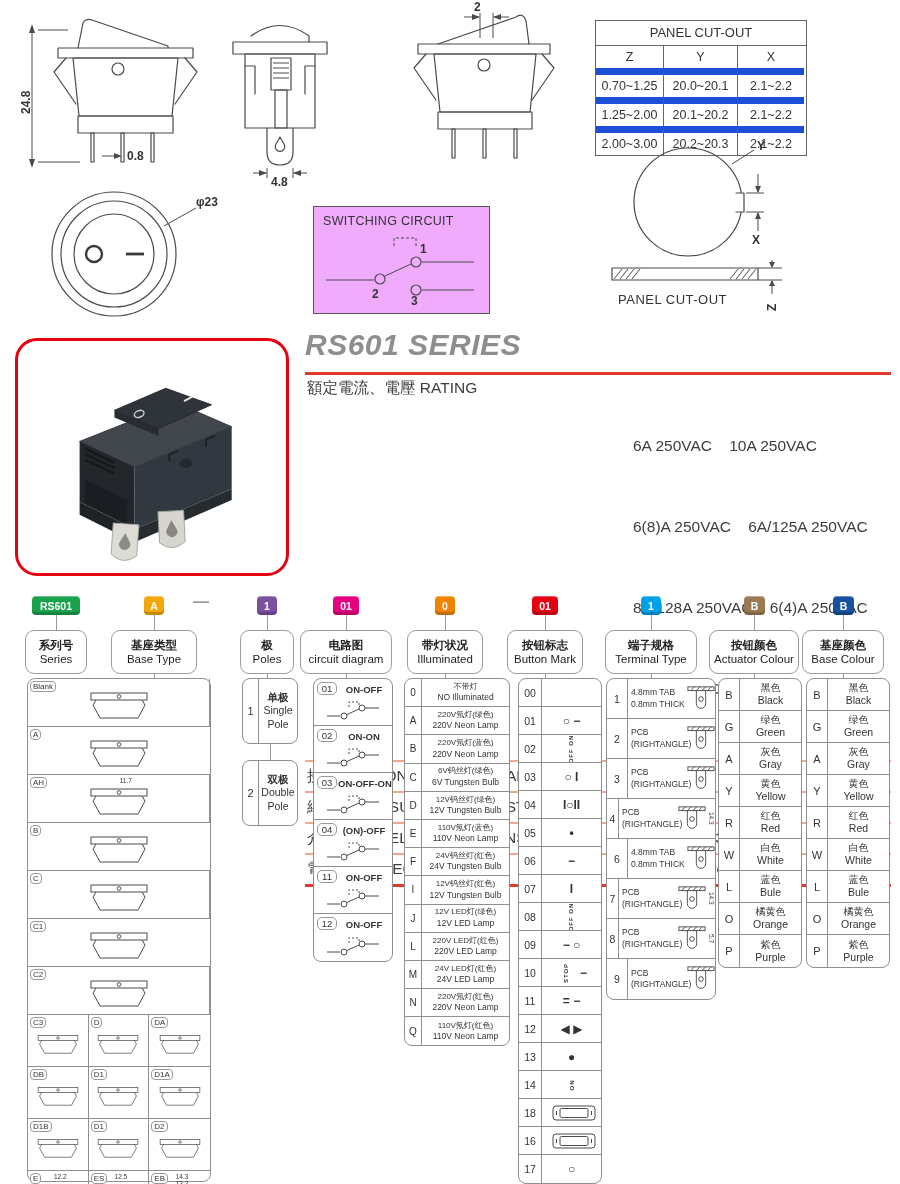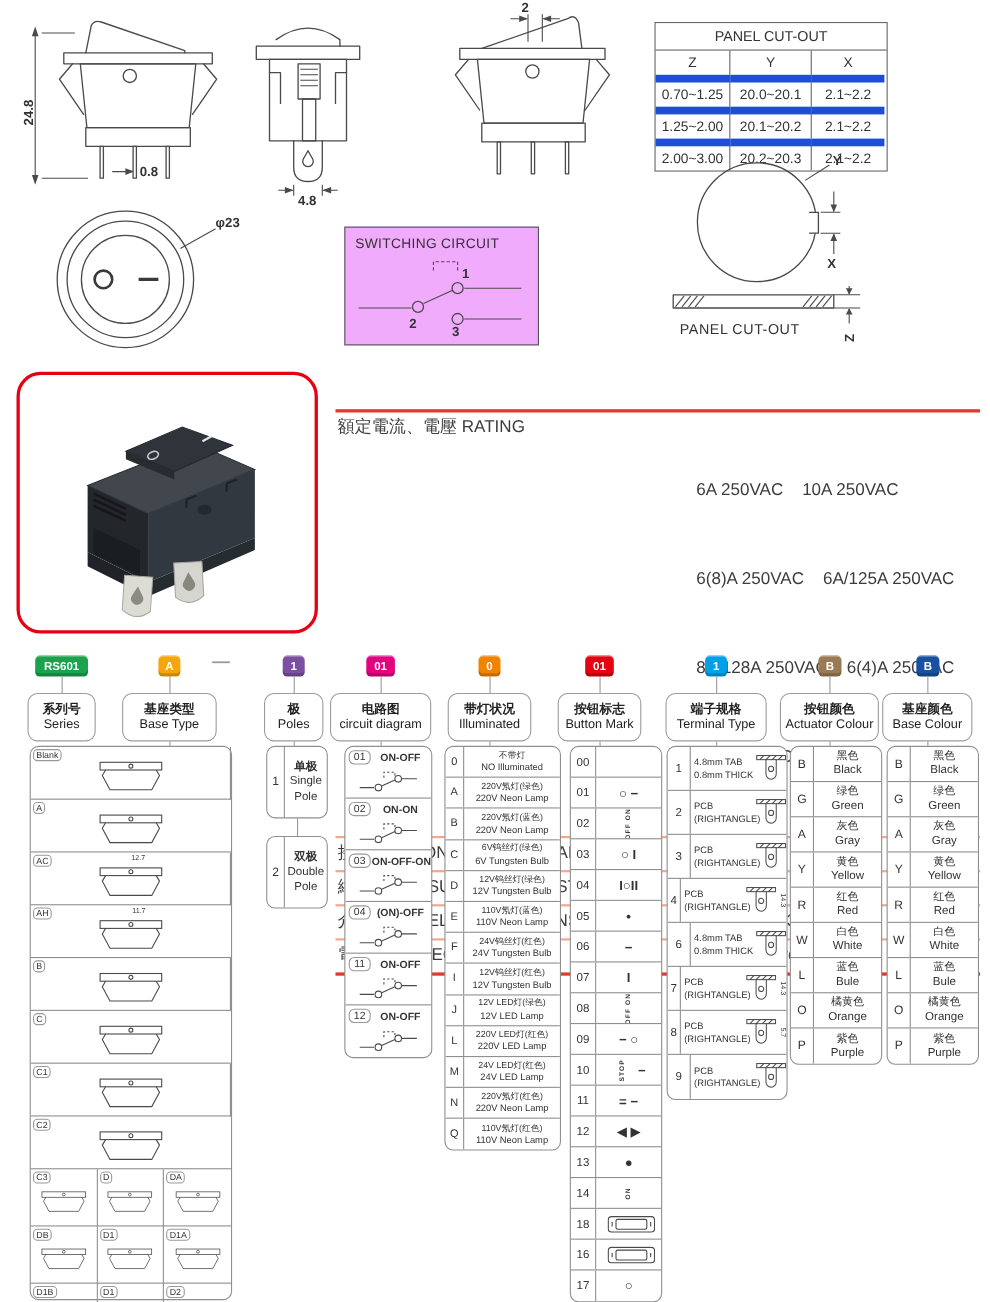--- a/index.html
+++ b/index.html
@@ -261,20 +261,21 @@
         <path d="M88,186 h28 v34 q-14,12 -28,0 Z" fill="#dcdbd4" stroke="#a8a8a2" stroke-width="1"></path>
         <path d="M102,196 l5,9 a6,6 0 1 1 -10,0 Z" fill="#8b8b85"></path>
       </g>
       <g transform="rotate(-3 152 182)">
         <path d="M138,172 h28 v34 q-14,12 -28,0 Z" fill="#d6d5cf" stroke="#a3a39d" stroke-width="1"></path>
         <path d="M152,182 l5,9 a6,6 0 1 1 -10,0 Z" fill="#87877f"></path>
       </g>
     </svg>
   </div>
 
+  <div class="series-title">RS601 SERIES</div>
   <div class="spec">
     <div class="spec-row">
       <div class="spec-label">額定電流、電壓 RATING</div>
       <div class="spec-value">
         <div>6A 250VAC    10A 250VAC</div>
         <div>6(8)A 250VAC    6A/125A 250VAC</div>
         <div>8A/128A 250VAC    6(4)A 250VAC</div>
         <div>10A 125VAC</div>
       </div>
     </div>
@@ -379,29 +380,20 @@
         <div class="bcell">
           <span class="bbadge">A</span>
 
           <svg width="62" height="34" viewBox="0 0 62 34">
             <rect class="lnt" x="3" y="5" width="56" height="7"></rect>
             <path class="lnt" d="M8,12 L5,17 L12,30 L50,30 L57,17 L54,12"></path>
             <circle class="lnt" cx="31" cy="8.5" r="1.8"></circle>
           </svg>
         </div>
 
-        <div class="bcell">
-          <span class="bbadge">AC</span>
-          <span class="bdim">12.7</span>
-          <svg width="62" height="34" viewBox="0 0 62 34">
-            <rect class="lnt" x="3" y="5" width="56" height="7"></rect>
-            <path class="lnt" d="M8,12 L5,17 L12,30 L50,30 L57,17 L54,12"></path>
-            <circle class="lnt" cx="31" cy="8.5" r="1.8"></circle>
-          </svg>
-        </div>
 
         <div class="bcell">
           <span class="bbadge">AH</span>
           <span class="bdim">11.7</span>
           <svg width="62" height="34" viewBox="0 0 62 34">
             <rect class="lnt" x="3" y="5" width="56" height="7"></rect>
             <path class="lnt" d="M8,12 L5,17 L12,30 L50,30 L57,17 L54,12"></path>
             <circle class="lnt" cx="31" cy="8.5" r="1.8"></circle>
           </svg>
         </div>

